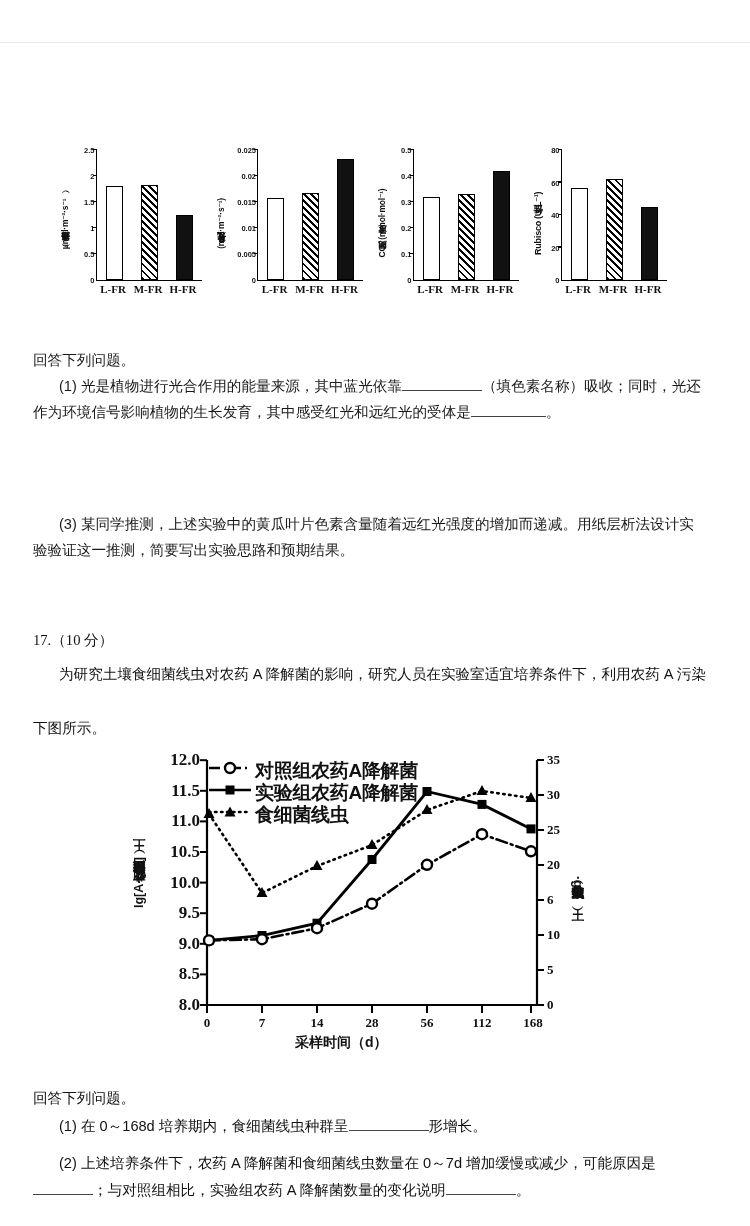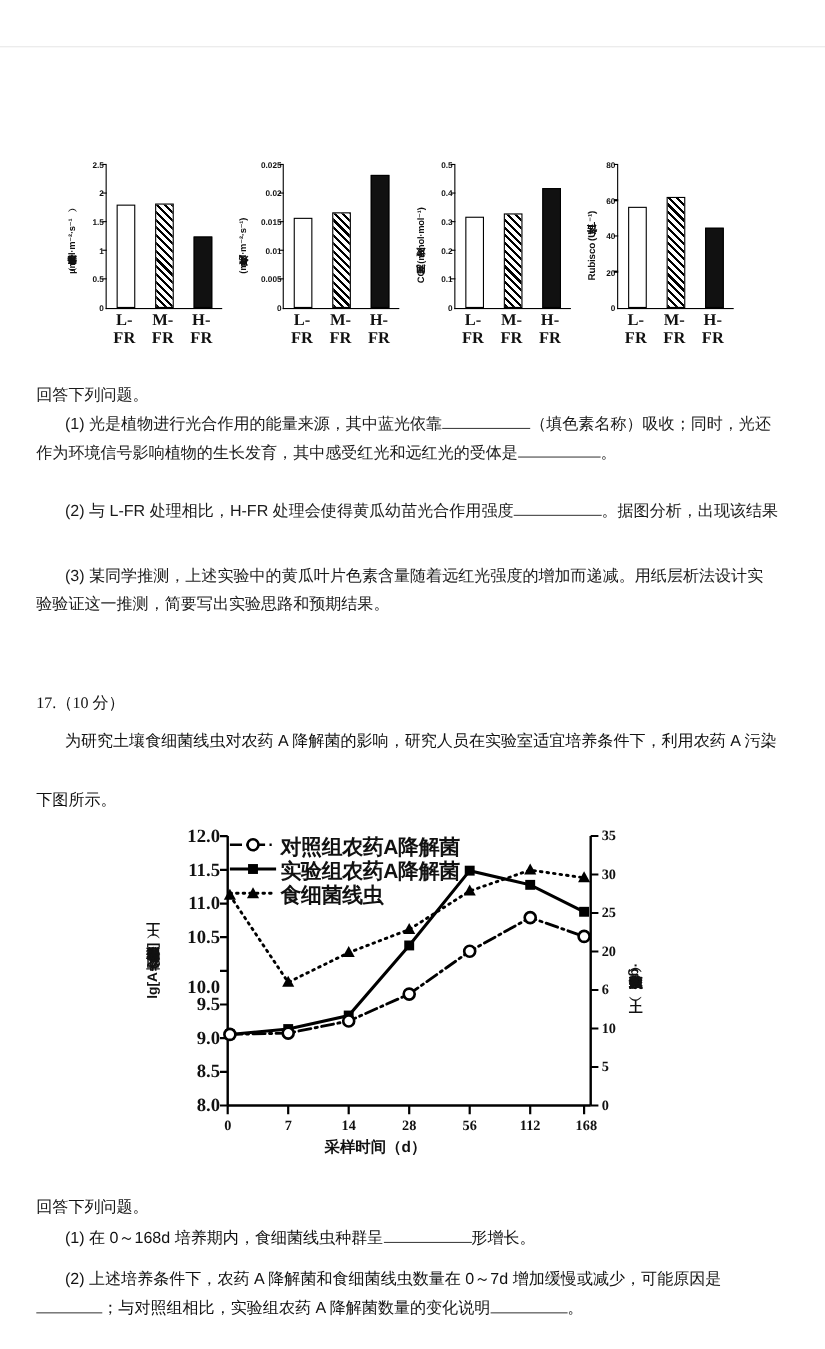--- a/index.html
+++ b/index.html
@@ -98,21 +98,21 @@
   .bar.open { background: #fff; }
   .bar.hatch {
     background: #fff;
     background-image: repeating-linear-gradient(
       45deg, #000 0 2px, #fff 2px 5px);
   }
   .bar.solid { background: #111; }
   .xcats {
     display: flex;
     justify-content: space-around;
-    font-size: 15px;
+    font-size: 11px;
     font-weight: bold;
     font-family: "Liberation Serif", "DejaVu Serif", serif;
     margin-top: 2px;
   }
   .xcats span { width: 34px; text-align: center; }
   .figrow { display: flex; flex-direction: column; }
 
   .note {
     position: absolute;
     left: 0; top: 327px;
@@ -304,24 +304,20 @@
   <div class="txt" style="top:347px">回答下列问题。</div>
 
   <div class="txt ind" style="top:373px">
     <span>(1)</span>
     <span>光是植物进行光合作用的能量来源，其中蓝光依靠</span><span class="blank b80"></span><span>（填色素名称）吸收；同时，光还</span>
   </div>
   <div class="txt" style="top:399px">
     <span>作为环境信号影响植物的生长发育，其中感受红光和远红光的受体是</span><span class="blank b75"></span><span>。</span>
   </div>
 
-  <div class="txt ind" style="top:452px">
-    <span>(2)</span>
-    <span>与 L-FR 处理相比，H-FR 处理会使得黄瓜幼苗光合作用强度</span><span class="blank b80"></span><span>。据图分析，出现该结果</span>
-  </div>
 
   <div class="txt ind" style="top:511px">
     <span>(3)</span>
     <span>某同学推测，上述实验中的黄瓜叶片色素含量随着远红光强度的增加而递减。用纸层析法设计实</span>
   </div>
   <div class="txt" style="top:537px">验验证这一推测，简要写出实验思路和预期结果。</div>
 
   <div class="sec17" style="top:627px">
     <span class="serifnum">17.</span><span class="serifnum">（10 分）</span>
   </div>
@@ -418,21 +414,21 @@
       <div>对照组农药A降解菌</div>
       <div>实验组农药A降解菌</div>
       <div>食细菌线虫</div>
     </div>
 
     <div style="position:absolute;left:0;top:0;width:55px;height:262px;font-size:17px;font-weight:bold;font-family:Liberation Serif, serif;">
       <div style="position:absolute;right:0;top:8px;transform:translateY(-50%)">12.0</div>
       <div style="position:absolute;right:0;top:38.8px;transform:translateY(-50%)">11.5</div>
       <div style="position:absolute;right:0;top:69.4px;transform:translateY(-50%)">11.0</div>
       <div style="position:absolute;right:0;top:100px;transform:translateY(-50%)">10.5</div>
-      <div style="position:absolute;right:0;top:146px;transform:translateY(-50%)">10.0</div>
+      <div style="position:absolute;right:0;top:131px;transform:translateY(-50%)">10.0</div>
       <div style="position:absolute;right:0;top:161.2px;transform:translateY(-50%)">9.5</div>
       <div style="position:absolute;right:0;top:191.8px;transform:translateY(-50%)">9.0</div>
       <div style="position:absolute;right:0;top:222.4px;transform:translateY(-50%)">8.5</div>
       <div style="position:absolute;right:0;top:253px;transform:translateY(-50%)">8.0</div>
     </div>
 
     <div style="position:absolute;left:402px;top:0;width:24px;height:262px;font-size:13px;font-weight:bold;font-family:'Liberation Serif','DejaVu Serif',serif;">
       <div style="position:absolute;left:0;top:8px;transform:translateY(-50%)">35</div>
       <div style="position:absolute;left:0;top:43px;transform:translateY(-50%)">30</div>
       <div style="position:absolute;left:0;top:78px;transform:translateY(-50%)">25</div>

